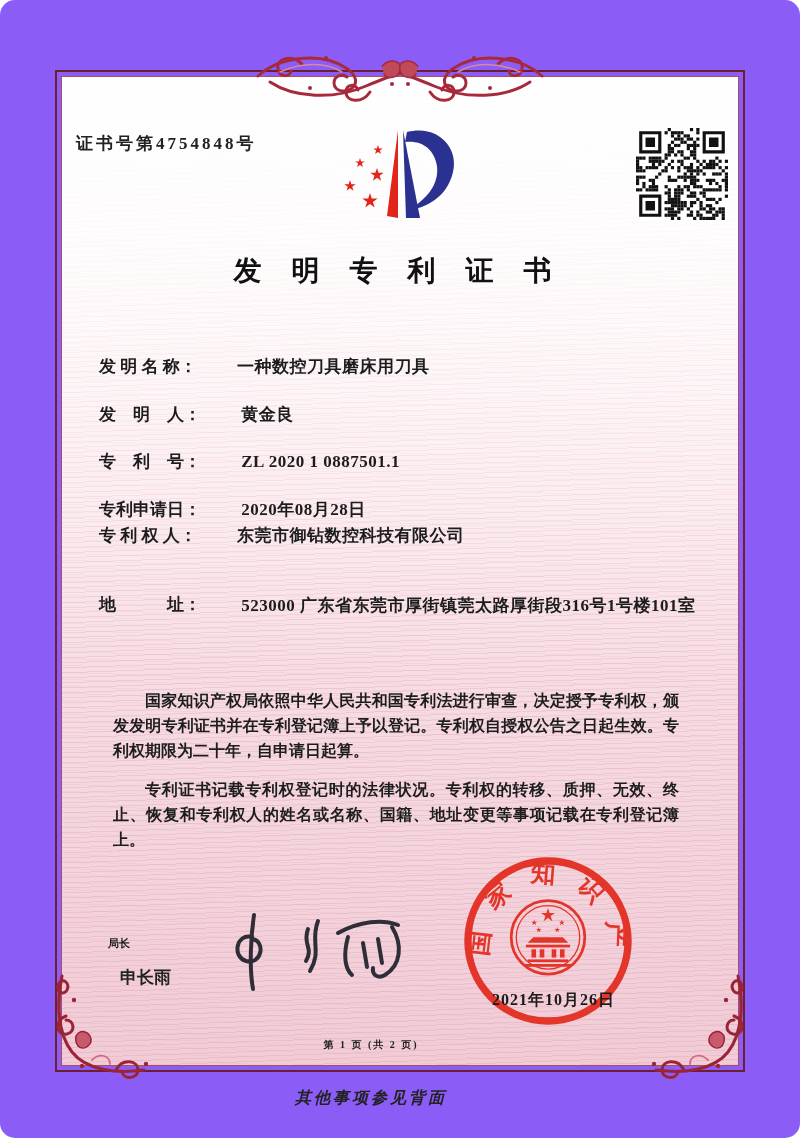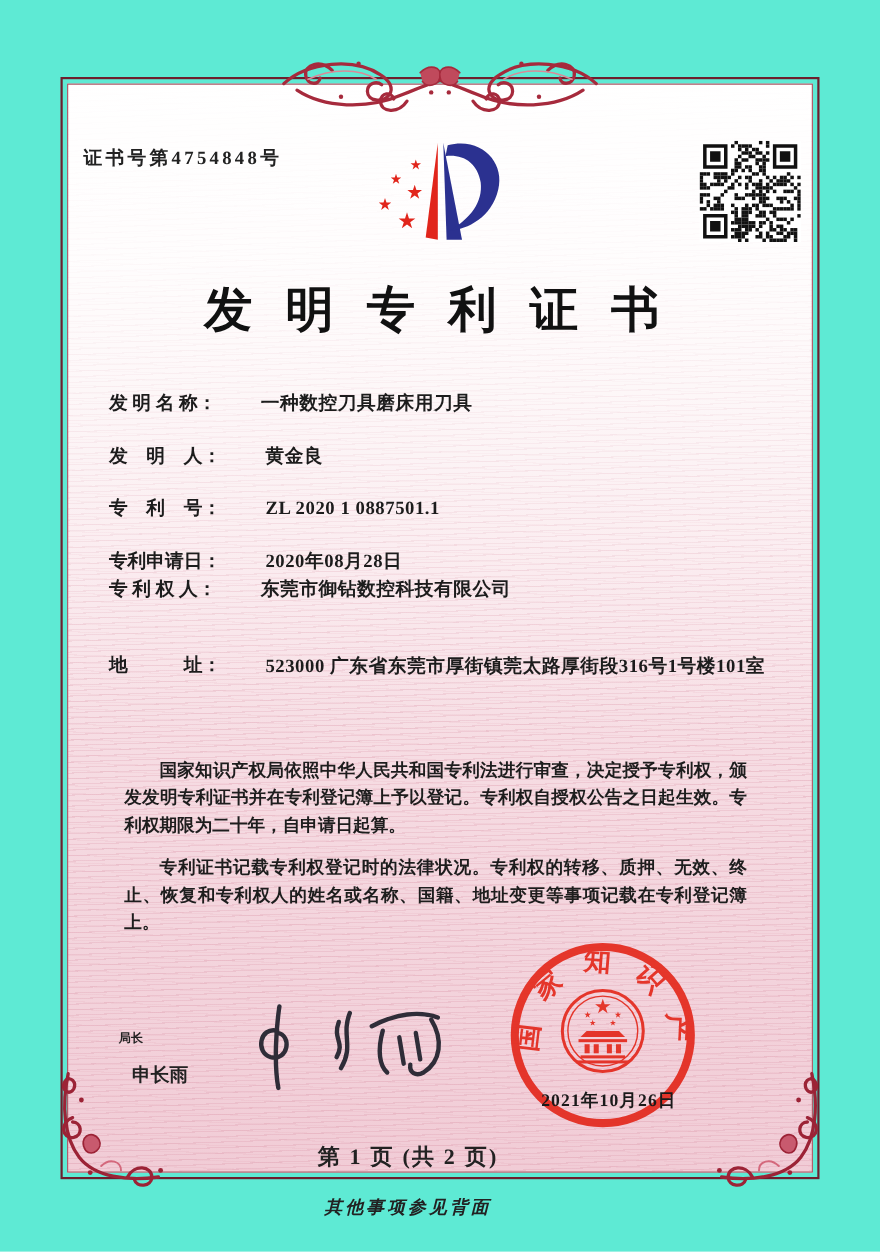--- a/index.html
+++ b/index.html
@@ -1,58 +1,58 @@
 <!DOCTYPE html>
 <html><head>
 <meta charset="utf-8">
 <style>
   html,body{margin:0;padding:0;}
   body{background:#ffffff;font-family:"Liberation Serif","DejaVu Serif",serif;}
-  .page{position:relative;width:800px;height:1138px;background:#5eead4;overflow:hidden;}
+  .page{position:relative;width:800px;height:1138px;background:#8b5cf6;overflow:hidden;border-radius:15px;}
 
   
   .frame-outer{position:absolute;left:55px;top:70px;width:690px;height:1002px;
     border:2px solid #6d1f2d;box-sizing:border-box;}
   .frame-inner{position:absolute;left:61px;top:76px;width:678px;height:990px;
     border:1px solid #a8505f;box-sizing:border-box;
     background-color:#f9e9ec;
     background-image:
       linear-gradient(180deg, rgba(255,255,255,.97) 0%, rgba(255,255,255,.85) 16%, rgba(255,255,255,.40) 38%, rgba(255,255,255,0) 60%),
       repeating-linear-gradient(178deg, rgba(210,128,150,.20) 0 1px, rgba(255,255,255,0) 1px 5px),
       repeating-linear-gradient(2deg, rgba(224,156,172,.14) 0 1px, rgba(255,255,255,0) 1px 7px),
       linear-gradient(180deg,#fdf7f6 0%, #f9e4e9 45%, #f4d6de 75%, #f1ccd6 100%);}
 
   .orn{position:absolute;pointer-events:none;}
 
   
   .cert-no{position:absolute;left:76px;top:132px;font-size:17px;font-weight:bold;
     letter-spacing:3px;color:#222;}
   .title{position:absolute;left:61px;top:252px;width:678px;margin:0;text-align:center;
-    font-size:44px;font-weight:bold;color:#111;letter-spacing:30px;padding-left:15px;box-sizing:border-box;}
+    font-size:28px;font-weight:bold;color:#111;letter-spacing:30px;padding-left:15px;box-sizing:border-box;}
 
   .row{position:absolute;left:99px;font-size:17px;font-weight:bold;color:#1c1c1c;white-space:nowrap;}
   .flabel{display:inline-block;min-width:92px;}
   .fvalue{letter-spacing:.5px;margin-left:36px;}
   .fvalue.wrap{display:inline-block;white-space:normal;width:518px;vertical-align:top;line-height:25px;}
   .grant2{position:absolute;left:450px;top:0;}
 
   .paras{position:absolute;left:99px;top:674px;width:594px;font-size:16px;line-height:25px;
     color:#1d1d1d;font-weight:bold;text-align:justify;}
   .paras p{margin:14px;text-indent:2em;}
 
   .sig-title{position:absolute;left:108px;top:936px;font-size:11px;font-weight:bold;color:#222;}
   .sig-name{position:absolute;left:120px;top:966px;font-size:17px;font-weight:bold;color:#222;font-family:Liberation Serif, serif;}
   .signature{position:absolute;left:222px;top:903px;}
 
   .seal-wrap{position:absolute;left:456px;top:849px;width:184px;height:184px;}
   .seal-date{position:absolute;left:492px;top:990px;font-size:16px;font-weight:bold;
     color:#1a1a1a;letter-spacing:1px;z-index:5;}
 
   .page-num{position:absolute;left:61px;top:1038px;width:620px;text-align:center;
-    font-size:20px;font-weight:bold;color:#222;letter-spacing:2px;}
+    font-size:10px;font-weight:bold;color:#222;letter-spacing:2px;}
   .back-note{position:absolute;left:61px;top:1088px;width:620px;text-align:center;
     font-size:16px;font-weight:bold;font-style:italic;color:#222;letter-spacing:3px;}
 
   .qr{position:absolute;left:636px;top:128px;width:92px;height:92px;background:#fff;}
   .logo{position:absolute;left:333px;top:106px;}
 </style>
 </head>
 <body>
 
 <div class="page">

